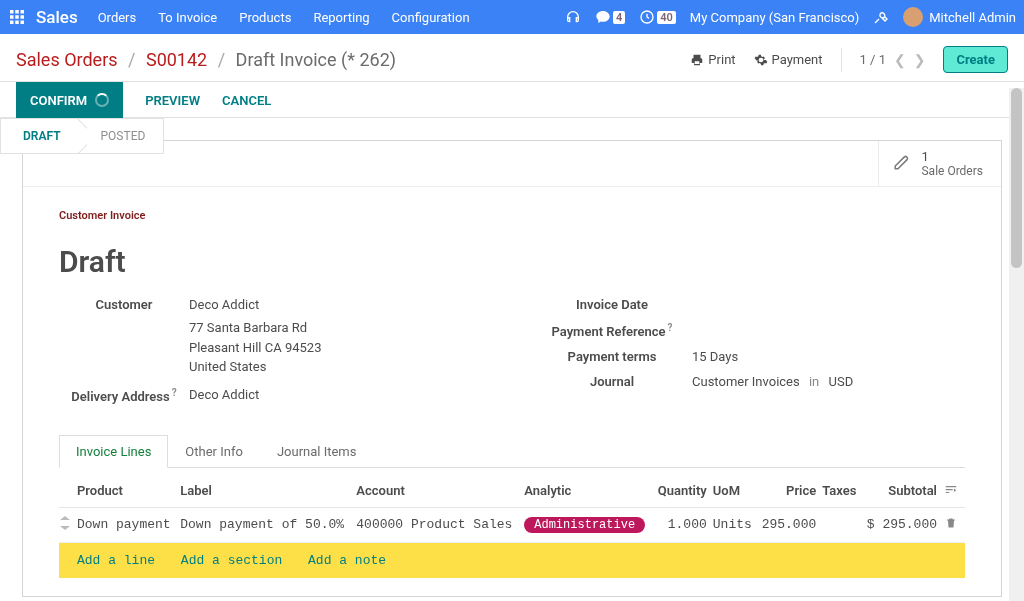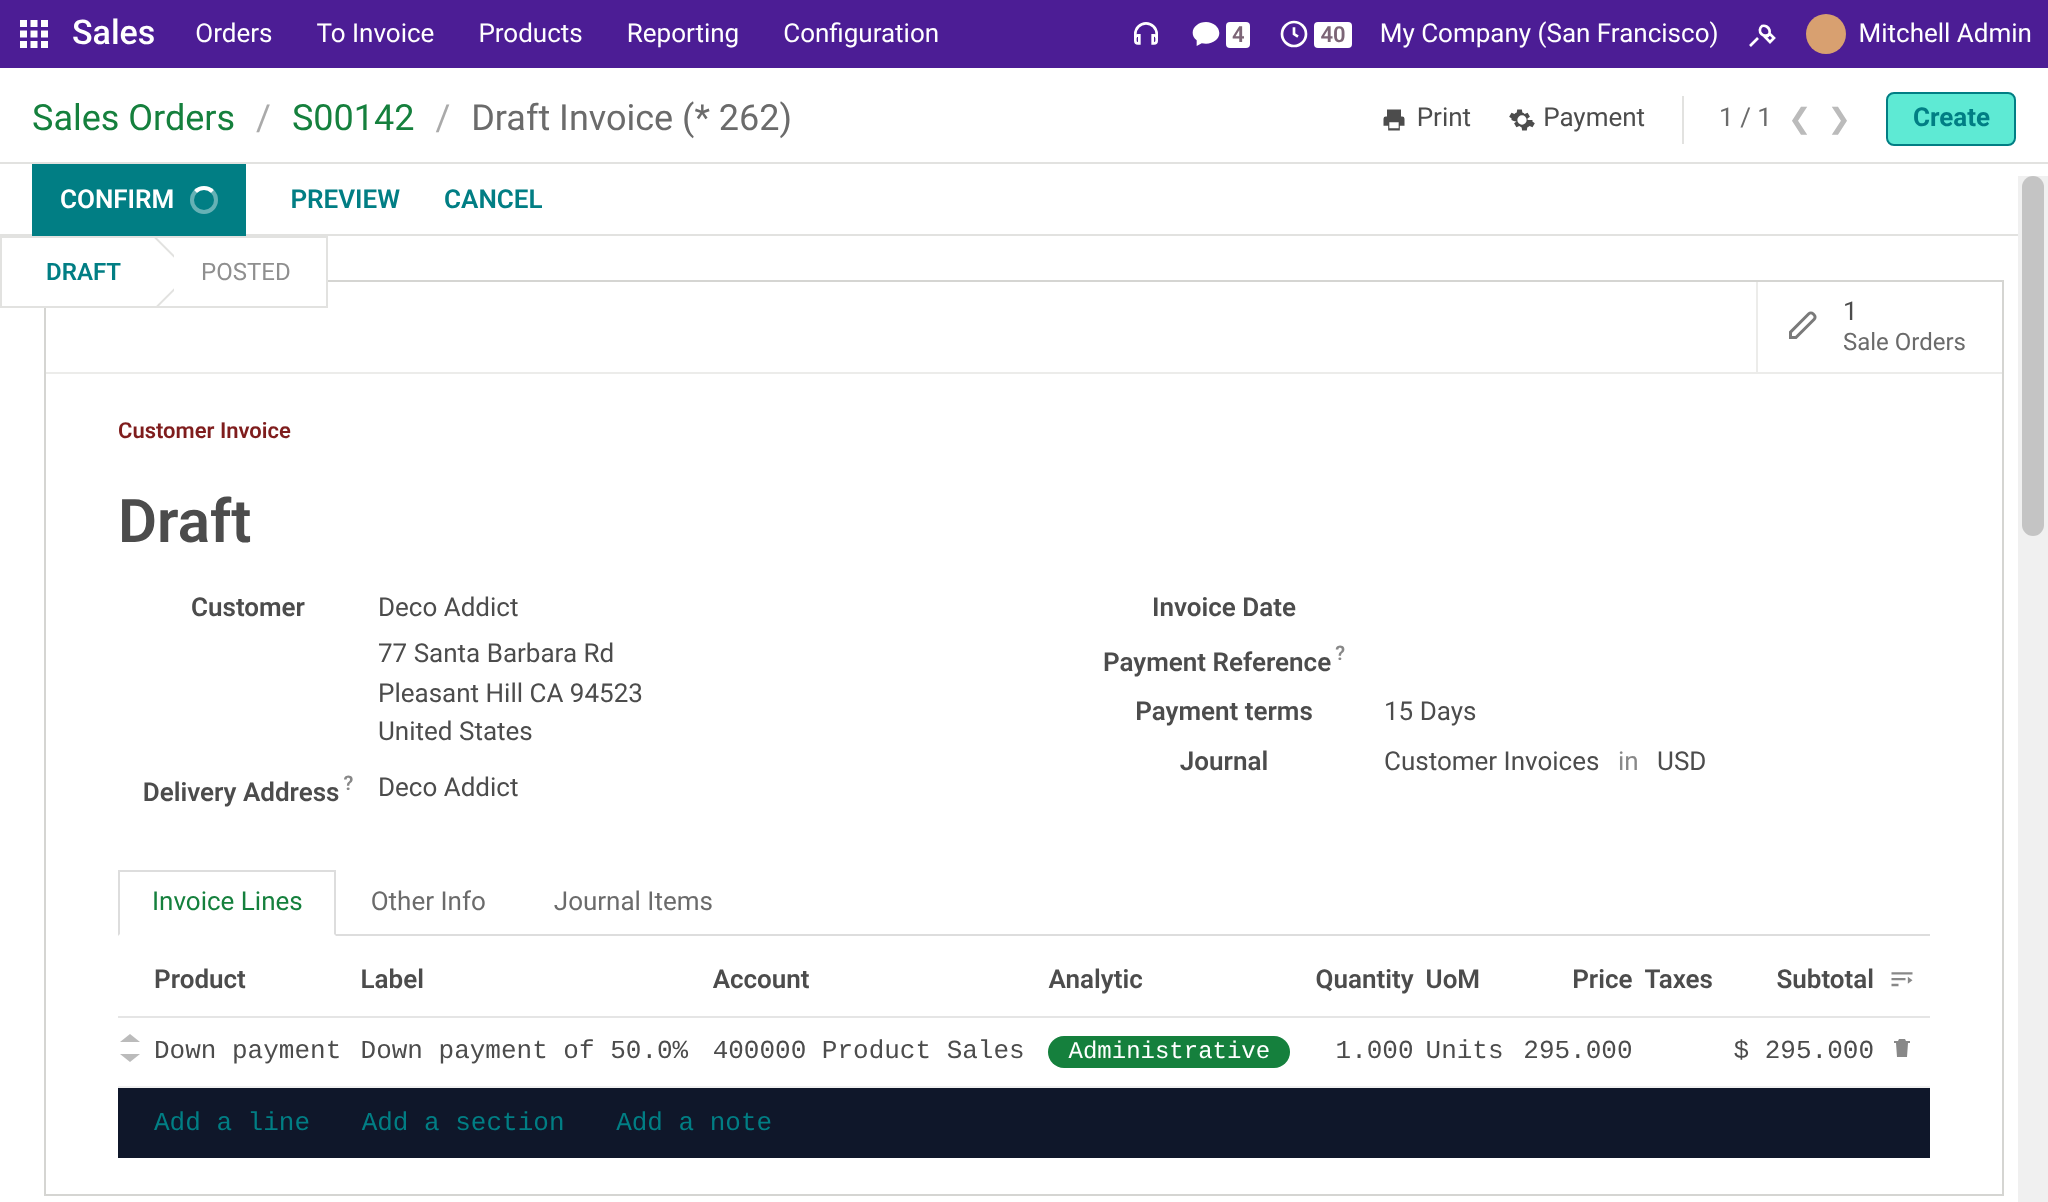--- a/index.html
+++ b/index.html
@@ -1,33 +1,33 @@
 <!DOCTYPE html>
 <html><head>
 <meta charset="utf-8">
 <style>
   * { box-sizing: border-box; margin: 0; padding: 0; }
   body { font-family: -apple-system, BlinkMacSystemFont, "Segoe UI", Roboto, "Helvetica Neue", Arial, sans-serif; font-size: 13px; color: #4c4c4c; background: #fff; width: 1024px; height: 601px; overflow: hidden; position: relative; }
   
   
-  .navbar { background: #4c1d95; height: 34px; display: flex; align-items: center; color: #fff; padding: 0 8px; font-size: 13px; }
+  .navbar { background: #3b82f6; height: 34px; display: flex; align-items: center; color: #fff; padding: 0 8px; font-size: 13px; }
   .navbar .apps-icon { width: 18px; height: 18px; display: inline-flex; align-items: center; justify-content: center; margin-right: 10px; cursor: pointer; }
   .navbar .apps-icon svg { fill: #fff; }
   .navbar .brand { font-size: 17px; font-weight: 500; margin-right: 20px; }
   .navbar .menu-item { margin-right: 22px; cursor: pointer; }
   .navbar .spacer { flex: 1; }
   .navbar .systray { display: flex; align-items: center; gap: 14px; }
   .navbar .badge { background: #fff; color: #7c6576; font-size: 11px; border-radius: 2px; padding: 0 3px; margin-left: 2px; font-weight: 600; }
   .navbar .systray-item { display: flex; align-items: center; cursor: pointer; }
   .navbar .avatar { width: 20px; height: 20px; border-radius: 50%; background: #d8a070; margin-right: 6px; display:inline-block; }
   
   
   .control-panel { border-bottom: 1px solid #e2e2e0; padding: 12px 16px 8px 16px; display: flex; align-items: center; justify-content: space-between; }
   .breadcrumb { font-size: 18px; color: #6b6b6b; }
-  .breadcrumb a { color: #15803d; text-decoration: none; cursor: pointer; }
+  .breadcrumb a { color: #b91c1c; text-decoration: none; cursor: pointer; }
   .breadcrumb .sep { color: #aaa; margin: 0 6px; }
   .cp-right { display: flex; align-items: center; gap: 18px; font-size: 13px; color: #4c4c4c; }
   .cp-btn { cursor: pointer; display: inline-flex; align-items: center; gap: 4px; }
   .pager-sep { width: 1px; height: 24px; background: #e2e2e0; }
   .pager { display: flex; align-items: center; gap: 8px; color: #6b6b6b; }
   .pager .arrow { color: #bbb; cursor: pointer; font-size: 14px; }
   .create-btn { border: 1px solid #017e84; color: #017e84; padding: 5px 12px; border-radius: 4px; cursor: pointer; background: #5eead4; font-weight: 700; }
   
   
   .status-row { display: flex; align-items: stretch; border-bottom: 1px solid #e2e2e0; height: 36px; flex-direction: column; }
@@ -72,24 +72,24 @@
   .tab { padding: 8px 16px; border: 1px solid transparent; border-bottom: none; cursor: pointer; color: #6b6b6b; font-size: 13px; position: relative; top: 1px; }
   .tab.active { border-color: #ddd; background: #fff; border-bottom: 1px solid #fff; color: #15803d; }
   
   
   .lines-table { width: 100%; border-collapse: collapse; margin-top: 6px; }
   .lines-table th { text-align: left; font-weight: 600; font-size: 13px; color: #4c4c4c; padding: 8px 6px 8px 0; border-bottom: 1px solid #e5e5e5; }
   .lines-table th.right, .lines-table td.right { text-align: right; }
   .lines-table td { padding: 8px 6px 8px 0; font-size: 13px; color: #4c4c4c; border-bottom: 1px solid #f0f0f0; font-family: Liberation Mono, monospace; }
   .lines-table .handle { width: 18px; color: #bbb; cursor: grab; text-align: center; }
   .lines-table .trash { color: #888; cursor: pointer; }
-  .tag-badge { background: #15803d; color: #fff; border-radius: 10px; padding: 1px 10px; font-size: 12px; font-weight: 500; }
+  .tag-badge { background: #be185d; color: #fff; border-radius: 10px; padding: 1px 10px; font-size: 12px; font-weight: 500; }
   .settings-icon { color: #888; cursor: pointer; }
   
-  .add-row { background: #0f172a; padding: 10px 6px 10px 18px; font-size: 13px; }
+  .add-row { background: #fde047; padding: 10px 6px 10px 18px; font-size: 13px; }
   .add-row a { color: #017e84; text-decoration: none; margin-right: 18px; cursor: pointer; }
   
   
   .fake-scroll { position: absolute; right: 0; top: 88px; bottom: 0; width: 15px; background: #f0f0f0; }
   .fake-scroll .thumb { position: absolute; left: 2px; right: 2px; top: 0; height: 180px; background: #c4c4c4; border-radius: 6px; }
 </style>
 </head>
 <body>
 
 <div class="navbar">

